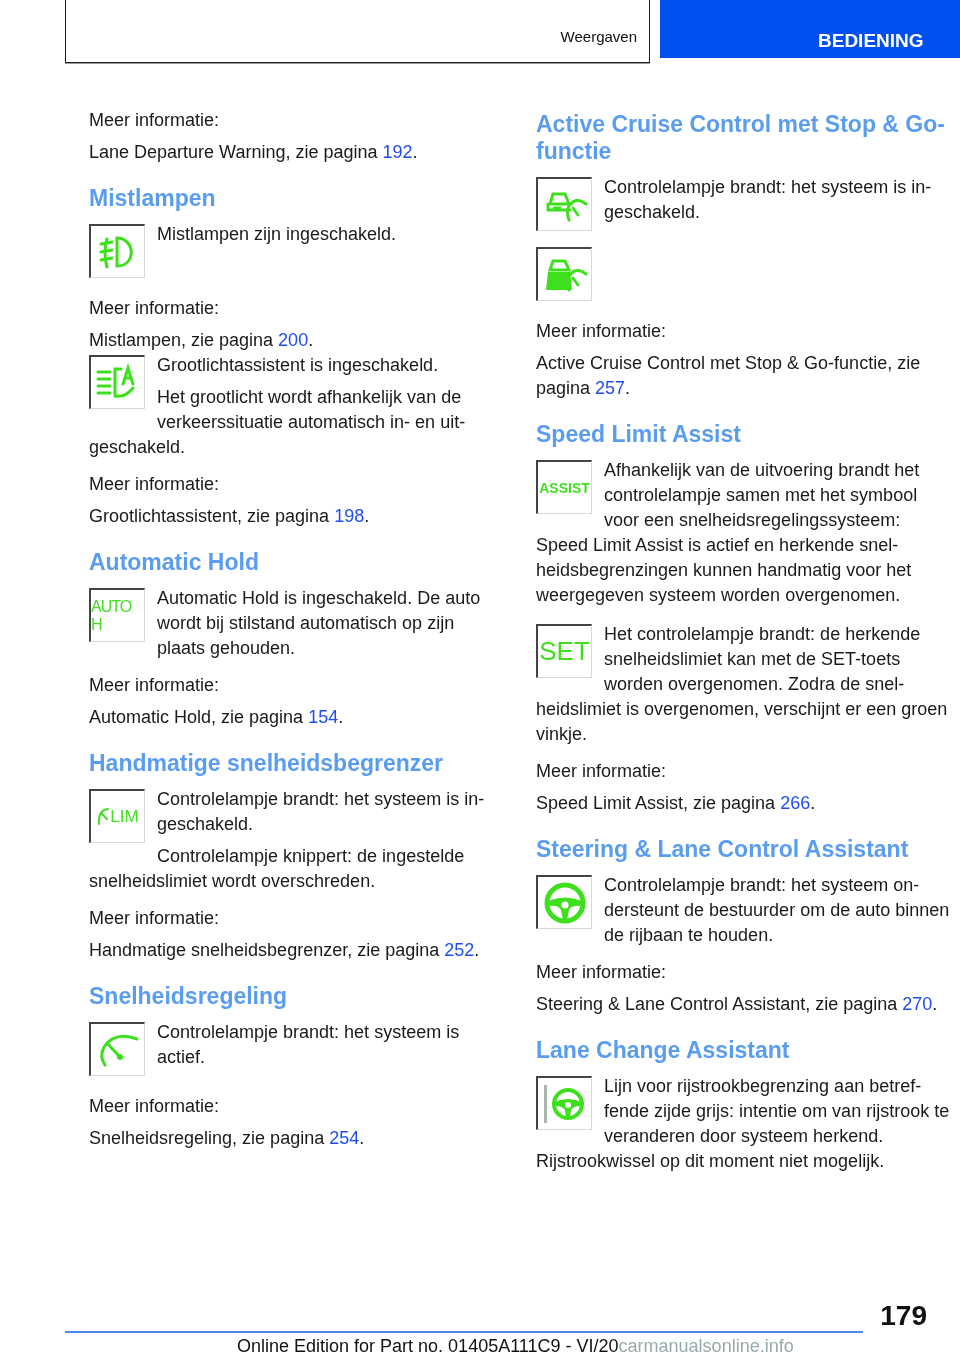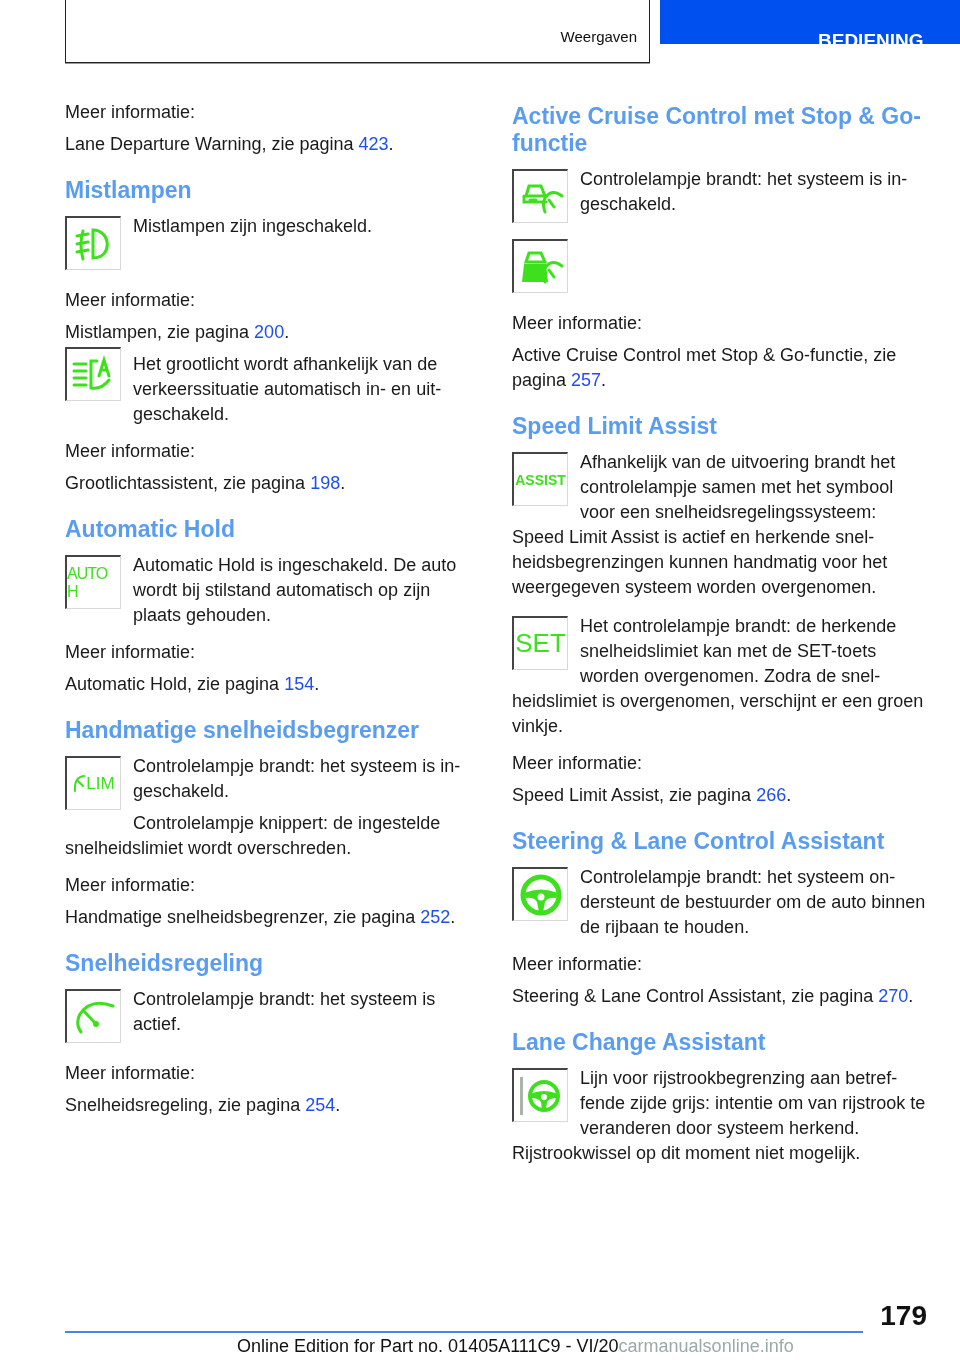--- a/index.html
+++ b/index.html
@@ -1,23 +1,23 @@
 <!DOCTYPE html>
 <html><head>
 <meta charset="utf-8">
 <style>
   html, body { margin:0; padding:0; background:#ffffff; }
   body { width:960px; height:1362px; position:relative; overflow:hidden;
          font-family:"Liberation Sans", sans-serif; color:#1a1a1a; }
   .hdr-left { position:absolute; left:65px; top:-2px; width:583px; height:64px;
               border:1px solid #222; border-top:none; box-shadow:0 1px 0 #999; }
   .hdr-left span { position:absolute; right:12px; top:30px; font-size:15px; color:#111; }
-  .hdr-right { position:absolute; left:660px; top:0; width:300px; height:44px; background:#0050f0; }
+  .hdr-right { position:absolute; left:660px; top:0; width:300px; height:58px; background:#0050f0; }
   .hdr-right span { position:absolute; left:158px; top:30px; font-size:19px; font-weight:bold; color:#fff; }
-  .col { position:absolute; top:100px; width:418px; }
+  .col { position:absolute; top:108px; width:418px;margin-left:24px; }
   .col.left { left:65px; }
   .col.right { left:512px; width:420px; }
   .p { font-size:18px; line-height:25px; margin:0; }
   .meta { margin-top:12px; }
   .h { color:#5a9df0; font-weight:bold; font-size:23px; line-height:27px; margin:16px 0 10px 0; }
   .link { color:#1f4ef0; }
   .entry { overflow:hidden; margin-bottom:8px; }
   .icon { float:left; width:56px; height:54px; border:1px solid #d8d8d8;
           border-top:2px solid #444; border-left:2px solid #444;
           margin:2px 12px 6px 0; box-sizing:border-box; display:flex; align-items:center; justify-content:center; }
@@ -34,21 +34,21 @@
 
 <div class="hdr-left">
   <span>Weergaven</span>
 </div>
 <div class="hdr-right">
   <span>BEDIENING</span>
 </div>
 
 <div class="col left">
   <p class="p">Meer informatie:</p>
-  <p class="p" style="margin-top:7px"><span>Lane Departure Warning, zie pagina </span><span class="link">423</span>.</p>
+  <p class="p" style="margin-top:7px"><span>Lane Departure Warning, zie pagina </span><span class="link">192</span>.</p>
 
   <div class="h" style="margin-top:20px">Mistlampen</div>
   <div class="entry">
     <div class="icon">
       <svg width="46" height="46" viewBox="0 0 46 46">
           <g stroke="#3ee01e" stroke-width="3" fill="none" stroke-linecap="round">
         <path d="M22 9 C40 9 42 37 22 37 Z"></path>
             <path d="M6 15 L17 13"></path>
             <path d="M6 23 L17 21"></path>
             <path d="M6 31 L17 29"></path>
@@ -67,20 +67,21 @@
           <g stroke="#3ee01e" stroke-width="3" fill="none" stroke-linecap="round">
         <path d="M3 12 H15"></path>
             <path d="M3 19 H15"></path>
             <path d="M3 26 H15"></path>
             <path d="M3 33 H15"></path>
         <path d="M26 9 L20 9 L20 36 Q30 38 38 28"></path>
             <path d="M28 24 L33 8 L38 24 M30 18 H36"></path>
           </g>
         </svg>
     </div>
+    <p class="p">Grootlichtassistent is ingeschakeld.</p>
     <p class="p" style="margin-top:7px">Het grootlicht wordt afhankelijk van de verkeerssituatie automatisch in- en uit­geschakeld.</p>
   </div>
   <p class="p meta">Meer informatie:</p>
   <p class="p" style="margin-top:7px"><span>Grootlichtassistent, zie pagina </span><span class="link">198</span>.</p>
 
   <div class="h" style="margin-top:20px">Automatic Hold</div>
   <div class="entry">
     <div class="icon">
       <span class="txt small">AUTO H</span>
     </div>

